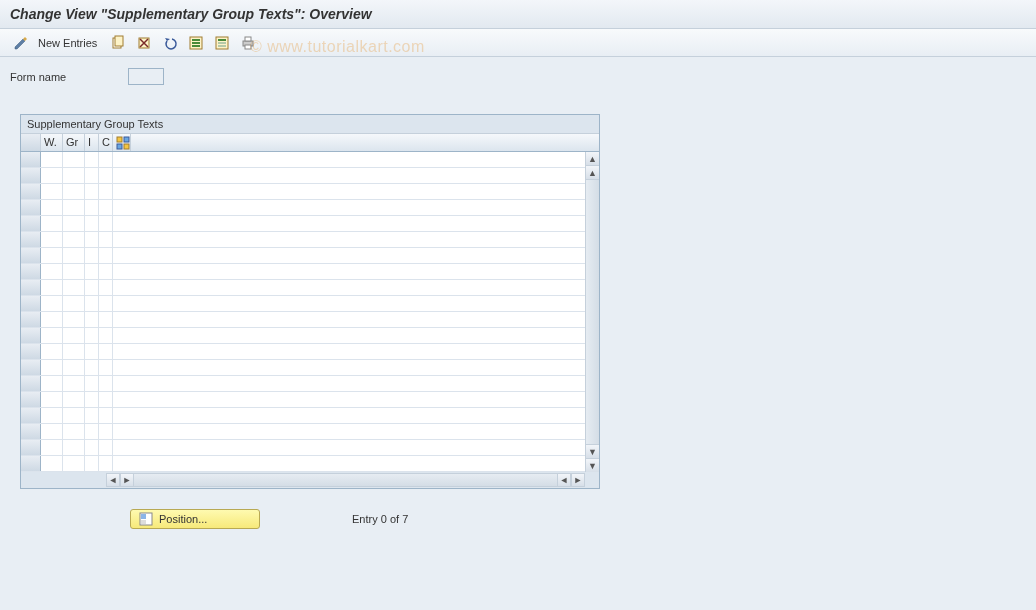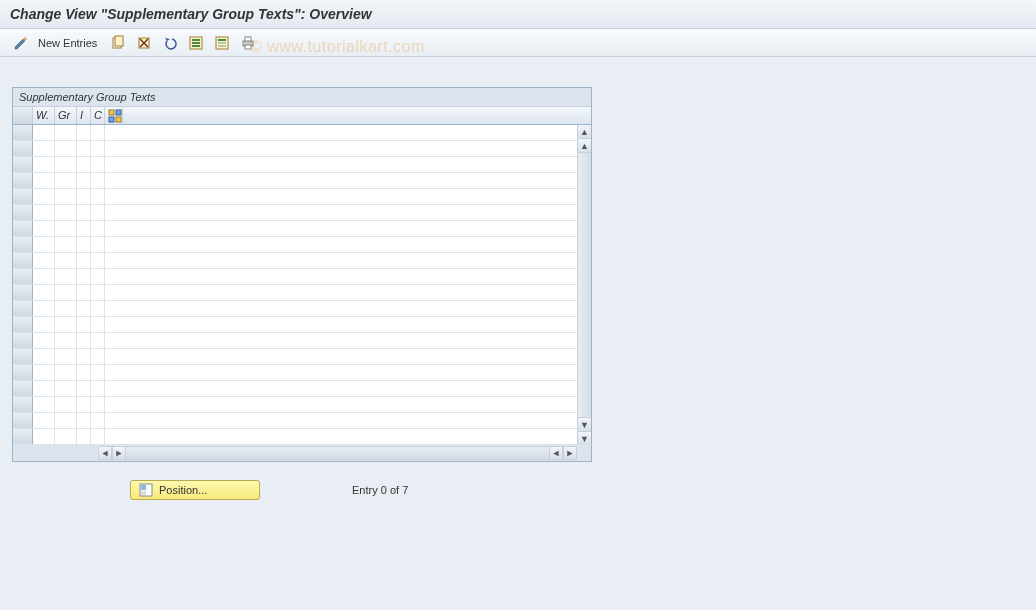--- a/index.html
+++ b/index.html
@@ -81,25 +81,24 @@
 
     .form-input.readonly {
       background: #e8eef4;
     }
 
     .inp-lang { width: 28px; text-align: center;}
     .inp-ctry { width: 28px; text-align: center;}
     .inp-form { width: 36px; }
 
     .table-container {
-      margin: 12px;
+      margin: 20px;
       width: 580px;
       border: 1px solid #9db4c8;
       background: #8b5cf6;
-      font-style: italic;
     }
 
     .table-title {
       padding: 3px 6px;
       font-size: 11px;
       color: #333;
       background: #dce5ee;
     }
 
     .grid {
@@ -296,20 +295,24 @@
         <rect x="3" y="6" width="10" height="5" fill="#ccc" stroke="#888"></rect>
         <rect x="5" y="2" width="6" height="4" fill="#fff" stroke="#888"></rect>
         <rect x="5" y="10" width="6" height="4" fill="#fff" stroke="#888"></rect>
       </svg>
   </span>
 </div>
 
 <div class="watermark">© www.tutorialkart.com</div>
 
 <div class="form-area">
+  <div class="form-row">
+    <span class="form-label">Form name</span>
+    <span class="form-input inp-form readonly"></span>
+  </div>
 </div>
 
 <div class="table-container">
   <div class="table-title">Supplementary Group Texts</div>
   <div class="grid">
     <div class="grid-header">
       <div class="hcell col-sel"></div>
       <div class="hcell col-w">W.</div>
       <div class="hcell col-gr">Gr</div>
       <div class="hcell col-i">I</div>

